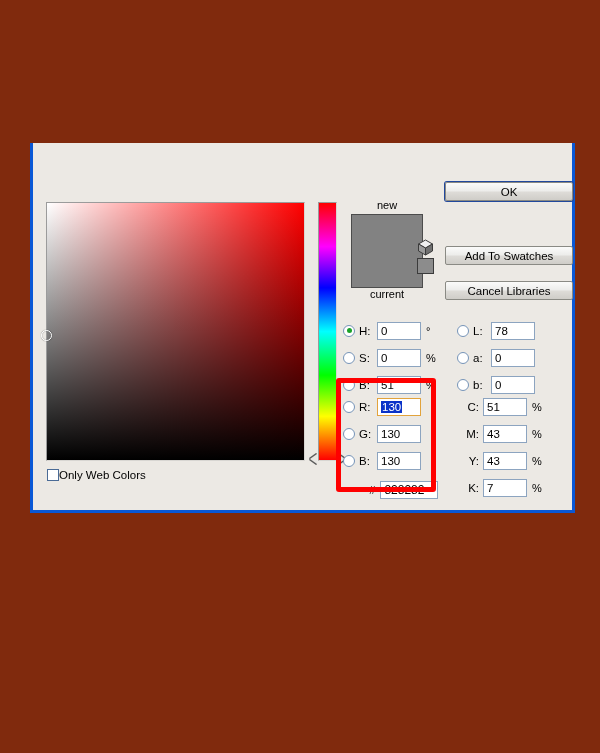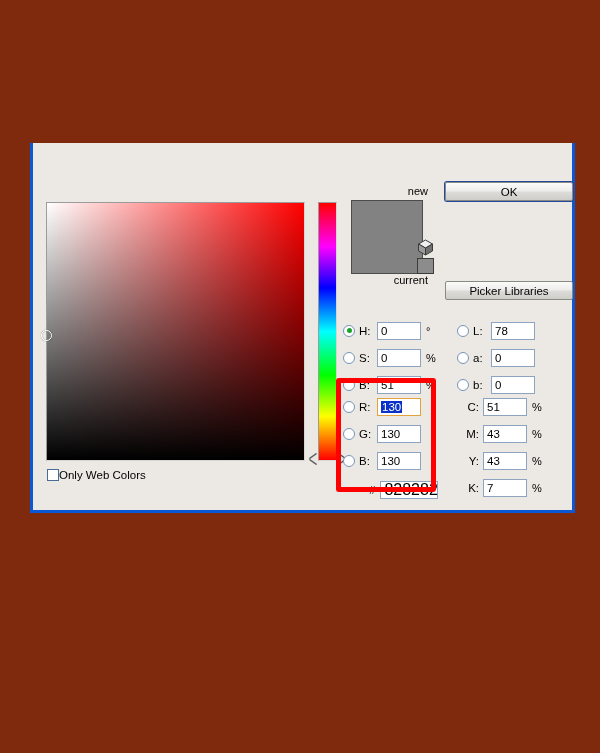--- a/index.html
+++ b/index.html
@@ -164,23 +164,23 @@
   }
   #webcolors-label {
     font-size: 11.5px;
     color: #000000;
   }
 
   
   #swatch-col {
     position: absolute;
     left: 313px;
-    top: 42px;
+    top: 56px;
     width: 82px;
-    text-align: right;
+    text-align: center;
   }
   .swatch-cap {
     font-size: 11px;
     color: #000000;
     line-height: 13px;
   }
   #swatch-block {
     width: 72px;
     height: 74px;
     margin: 2px auto 0 auto;
@@ -274,21 +274,21 @@
     display: flex;
     align-items: center;
   }
   #hex-sym { font-size: 11.5px; margin-right: 5px; }
   #hex-input {
     width: 58px;
     height: 18px;
     background: #ffffff;
     border: 1px solid #8ca4c0;
     box-sizing: border-box;
-    font-size: 16px;
+    font-size: 12px;
     line-height: 16px;
     padding-left: 3px;
     cursor: text;
   }
 
   
   .dlg-btn {
     position: absolute;
     left: 412px;
     width: 128px;
@@ -445,18 +445,19 @@
       <span class="fld-input">43</span>
       <span class="fld-unit">%</span>
     </div>
     <div class="field-row" style="left:430px; top:335px;">
       <span class="fld-label right">K:</span>
       <span class="fld-input">7</span>
       <span class="fld-unit">%</span>
     </div>
 
     <div class="dlg-btn default" style="top:39px;">OK</div>
-    <div class="dlg-btn" style="top:138px;">Picker Libraries</div>
+    <div class="dlg-btn" style="top:103px;">Add To Swatches</div>
+    <div class="dlg-btn" style="top:138px;">Cancel Libraries</div>
 
   </div>
 </div>
 
 <div id="annot-box" style="border-color: rgb(255, 0, 0);"></div>
 
 </body></html>

